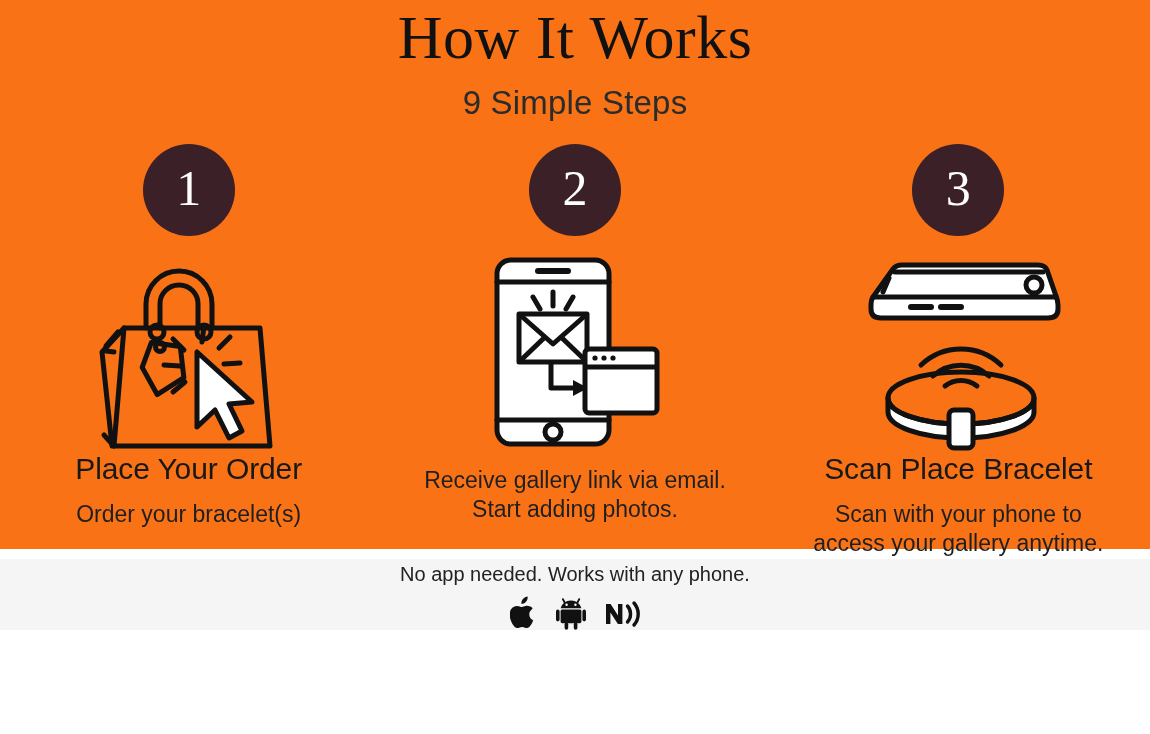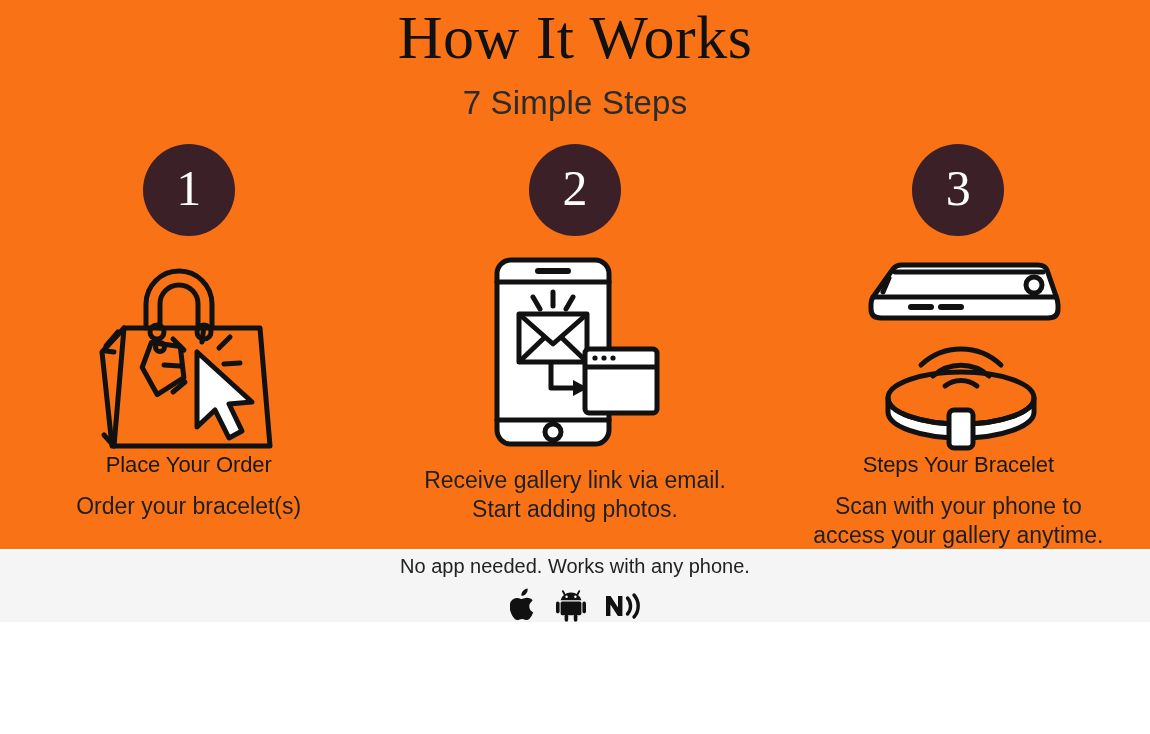--- a/index.html
+++ b/index.html
@@ -88,21 +88,21 @@
   .icon-wrap {
     height: 200px;
     margin-top: 16px;
     display: flex;
     align-items: center;
     justify-content: center;
   }
 
   .step-title {
     font-family: "Liberation Sans", sans-serif;
-    font-size: 22px;
+    font-size: 30px;
     font-weight: 400;
     color: #181818;
     margin: 0;
     text-align: center;
     letter-spacing: -0.1px;
   }
   .step-desc {
     font-family: "Liberation Sans", sans-serif;
     font-size: 23px;
     font-weight: 400;
@@ -148,21 +148,21 @@
   }
   .footer-icons svg { display: block; }
 </style>
 </head>
 <body>
 
 <div class="page">
 
   <div class="header">
     <h1 class="main-title">How It Works</h1>
-    <p class="subtitle">7 Simple Steps</p>
+    <p class="subtitle">9 Simple Steps</p>
   </div>
 
   <div class="steps">
 
     <div class="step step-1">
       <div class="badge">
         <span class="badge-num">1</span>
       </div>
 
       <div class="icon-wrap">
@@ -281,21 +281,21 @@
           </g>
 
           <g fill="#ffffff" stroke="#111111" stroke-width="5" stroke-linejoin="round">
             <path d="M35 160 a73 26 0 1 0 146 0 l0 -14 a73 26 0 1 1 -146 0 Z"></path>
             <ellipse cx="108" cy="146" rx="73" ry="26" fill="none"></ellipse>
             <rect x="96" y="158" width="24" height="38" rx="5" fill="#ffffff"></rect>
           </g>
         </svg>
       </div>
 
-      <p class="step-title">Steps Your Bracelet</p>
+      <p class="step-title">Scan Place Bracelet</p>
       <p class="step-desc">Scan with your phone to
 access your gallery anytime.</p>
     </div>
 
   </div>
 
   <div class="footer">
     <p class="footer-text">No app needed. Works with any phone.</p>
     <div class="footer-icons">
 

